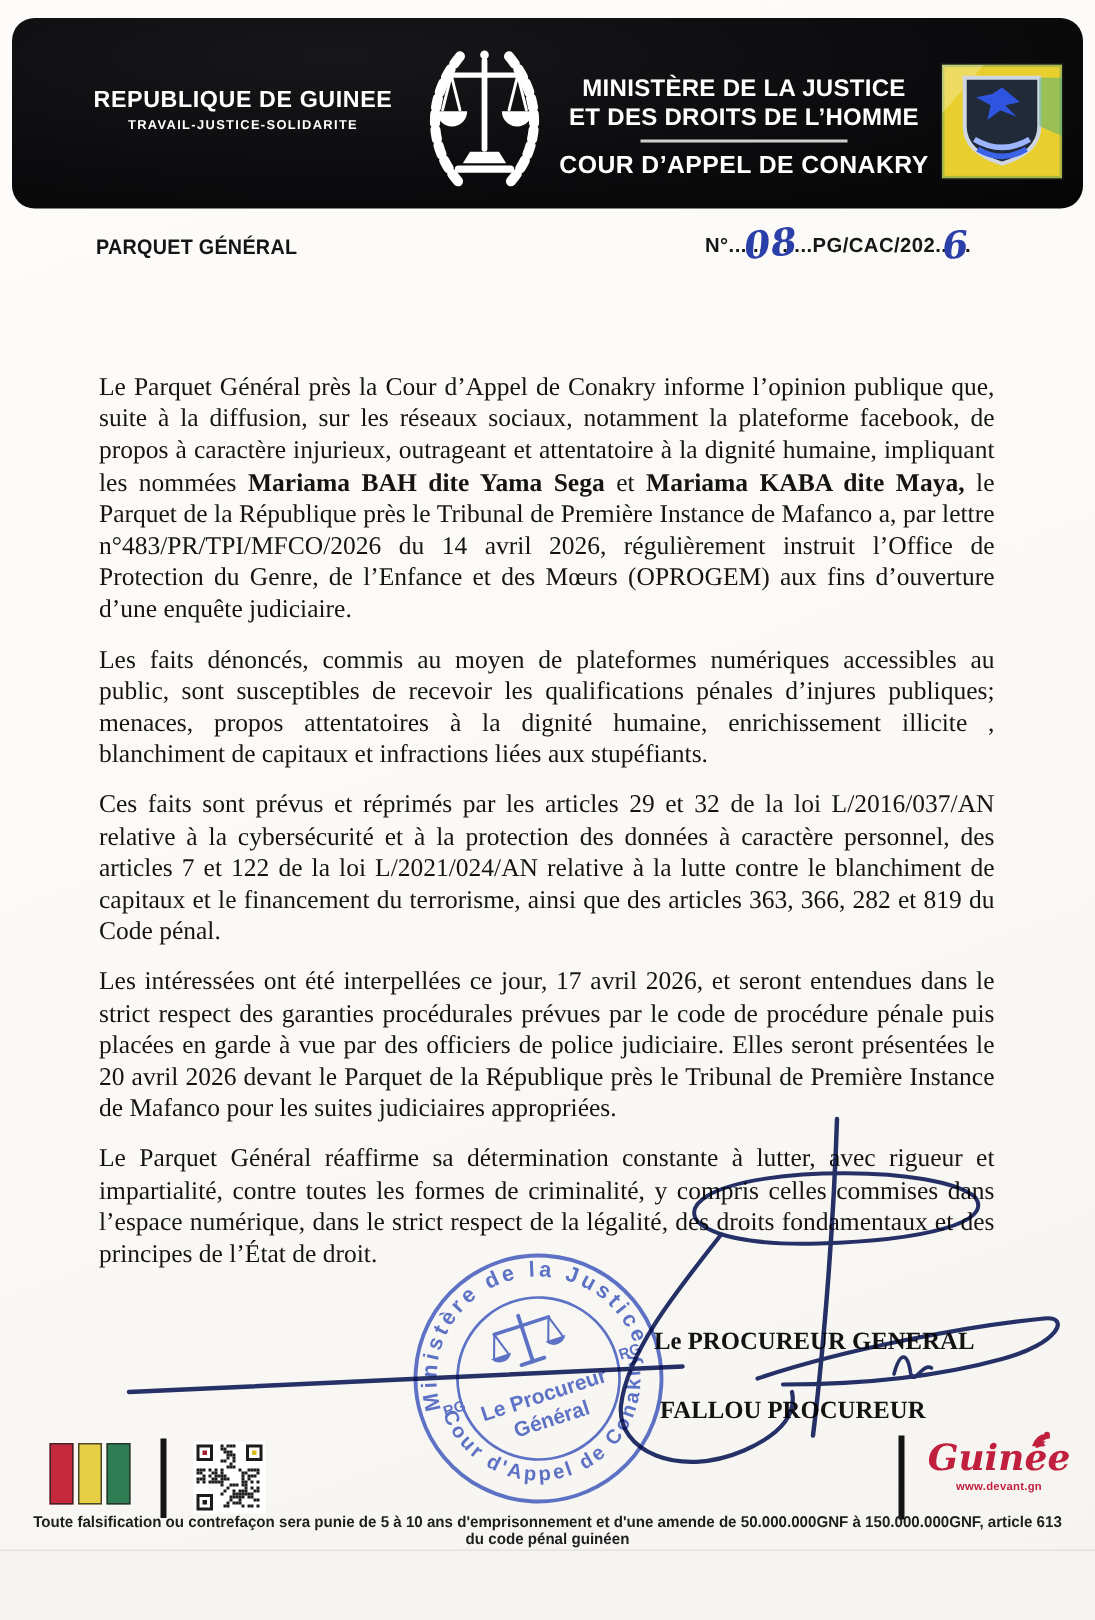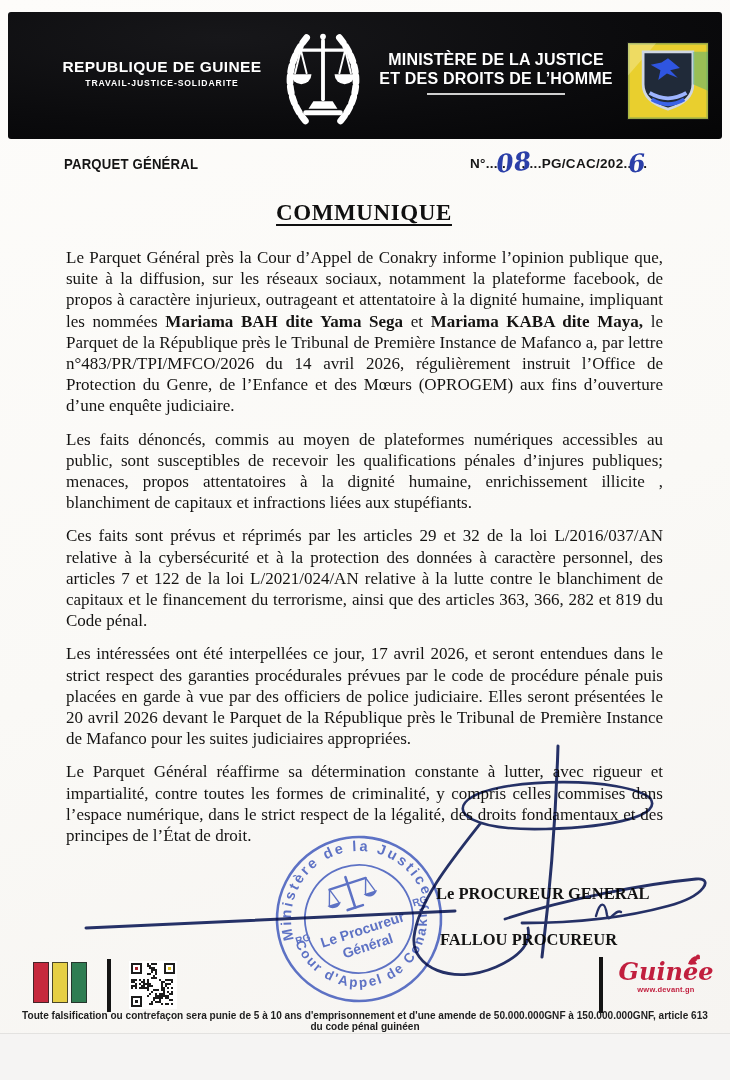--- a/index.html
+++ b/index.html
@@ -6,21 +6,21 @@
   html,body { width:730px; height:1080px; }
   body { font-family:"Liberation Serif", serif; background:#eceded; overflow:hidden; }
   .page { position:relative; width:730px; height:1080px; background:linear-gradient(180deg,#f2f2f1, #f5f4f3); }
   .paper { position:absolute; left:0; top:0; width:730px; height:1033px;
            background:linear-gradient(160deg,#fdfcfa 0%, #faf9f6 55%, #f6f4f1 100%);
            box-shadow:0 2px 6px rgba(0,0,0,.18); }
 
   
   .banner { position:absolute; left:8px; top:12px; width:714px; height:127px;
             background:radial-gradient(ellipse at 30% 20%, #17171a 0%, #0b0b0d 60%, #050506 100%);
-            border-radius:3px; }
+            border-radius:15px; }
   .hdr-left { position:absolute; left:38px; top:46px; width:232px; text-align:center; color:#fff;
               font-family:"Liberation Sans", sans-serif; }
   .hdr-left .t1 { font-size:15.5px; font-weight:bold; letter-spacing:.4px; }
   .hdr-left .t2 { font-size:8.6px; font-weight:bold; letter-spacing:.9px; margin-top:2px; }
   .emblem { position:absolute; left:266px; top:14px; }
   .hdr-right { position:absolute; left:362px; top:38px; width:252px; text-align:center; color:#fff;
                font-family:"Liberation Sans", sans-serif; }
   .hdr-right .m1, .hdr-right .m2 { font-size:16px; font-weight:bold; letter-spacing:.2px; line-height:19px; }
   .hdr-right .rule { width:138px; height:1.5px; background:#cfcfcf; margin:5px auto 6px; }
   .hdr-right .m3 { font-size:16.5px; font-weight:bold; letter-spacing:.3px; }
@@ -108,40 +108,40 @@
           <path d="M62,50 A10.5,10.5 0 0 0 83,50 Z" fill="#fff" stroke="none"></path>
           <path d="M40,78 L60,78 L65,86 L35,86 Z" fill="#fff" stroke="none"></path>
           <path d="M32,90 L68,90" stroke-width="5"></path>
         </g>
       </svg>
 
       <div class="hdr-right">
         <div class="m1">MINISTÈRE DE LA JUSTICE</div>
         <div class="m2">ET DES DROITS DE L’HOMME</div>
         <div class="rule"></div>
+        <div class="m3">COUR D’APPEL DE CONAKRY</div>
       </div>
 
       <svg class="arms" width="80" height="76" viewBox="0 0 74 70">
         <rect x="0" y="0" width="74" height="70" fill="#e9cf2e"></rect>
         <rect x="0" y="0" width="74" height="70" fill="none" stroke="#7aa65a" stroke-width="3" opacity=".55"></rect>
         <path d="M0,0 L26,0 L0,30 Z" fill="#ffffff" opacity=".25"></path>
         <path d="M14,8 L60,8 L60,38 Q60,54 37,61 Q14,54 14,38 Z" fill="#202a39" stroke="#cfd6e2" stroke-width="2.5"></path>
         <path d="M37,14 l11,9 l-9,2 l7,7 l-10,-4 l-8,6 l2,-9 l-9,-5 l10,-2 z" fill="#2f55e0"></path>
         <path d="M20,46 Q37,56 54,46" stroke="#9db4ff" stroke-width="3.5" fill="none"></path>
         <path d="M22,52 Q37,61 52,52" stroke="#3b63e8" stroke-width="3.5" fill="none"></path>
         <path d="M60,8 L74,8 L74,44 L60,38 Z" fill="#49b07c" opacity=".5"></path>
       </svg>
     </div>
 
     <div class="refrow">
       <div class="office">PARQUET GÉNÉRAL</div>
       <div class="refnum"><span>N°......</span><span class="hw hw-num">08</span><span>.....PG/CAC/202..</span><span class="hw hw-year">6</span><span>..</span></div>
     </div>
 
-    <div class="doc-title">COMMUNIQUE</div>
 
     <div class="bodycol">
       <p><span>Le Parquet Général près la Cour d’Appel de Conakry informe l’opinion publique que, suite à la diffusion, sur les réseaux sociaux, notamment la plateforme facebook, de propos à caractère injurieux, outrageant et attentatoire à la dignité humaine, impliquant les nommées </span><b>Mariama BAH dite Yama Sega</b><span> et </span><b>Mariama KABA dite Maya,</b><span> le Parquet de la République près le Tribunal de Première Instance de Mafanco a, par lettre n°483/PR/TPI/MFCO/2026 du 14 avril 2026, régulièrement instruit l’Office de Protection du Genre, de l’Enfance et des Mœurs (OPROGEM) aux fins d’ouverture d’une enquête judiciaire.</span></p>
       <p>Les faits dénoncés, commis au moyen de plateformes numériques accessibles au public, sont susceptibles de recevoir les qualifications pénales d’injures publiques; menaces, propos attentatoires à la dignité humaine, enrichissement illicite , blanchiment de capitaux et infractions liées aux stupéfiants.</p>
       <p>Ces faits sont prévus et réprimés par les articles 29 et 32 de la loi L/2016/037/AN relative à la cybersécurité et à la protection des données à caractère personnel, des articles 7 et 122 de la loi L/2021/024/AN relative à la lutte contre le blanchiment de capitaux et le financement du terrorisme, ainsi que des articles 363, 366, 282 et 819 du Code pénal.</p>
       <p>Les intéressées ont été interpellées ce jour, 17 avril 2026, et seront entendues dans le strict respect des garanties procédurales prévues par le code de procédure pénale puis placées en garde à vue par des officiers de police judiciaire. Elles seront présentées le 20 avril 2026 devant le Parquet de la République près le Tribunal de Première Instance de Mafanco pour les suites judiciaires appropriées.</p>
       <p>Le Parquet Général réaffirme sa détermination constante à lutter, avec rigueur et impartialité, contre toutes les formes de criminalité, y compris celles commises dans l’espace numérique, dans le strict respect de la légalité, des droits fondamentaux et des principes de l’État de droit.</p>
     </div>
 
     <div class="sig-role">Le PROCUREUR GENERAL</div>

